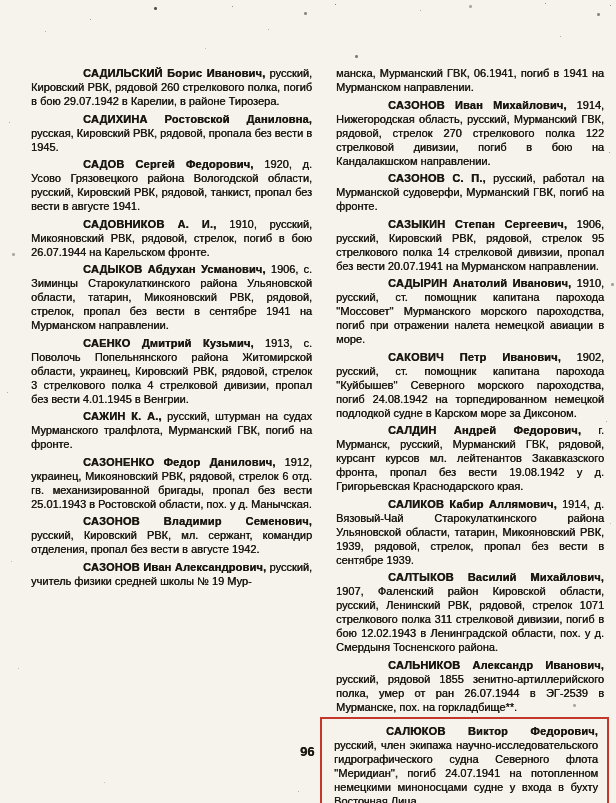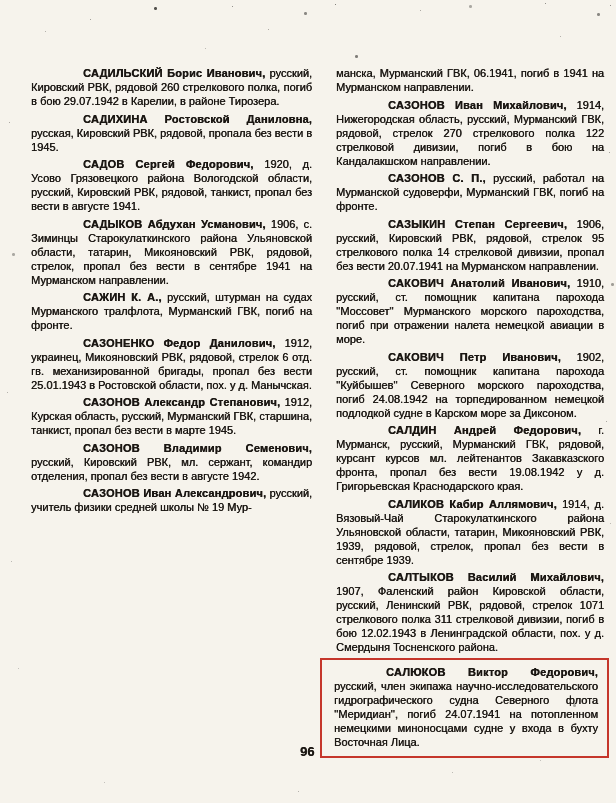--- a/index.html
+++ b/index.html
@@ -74,35 +74,37 @@
 </style>
 </head>
 <body>
 
 <div class="page">
   <div class="speckles"></div>
   <div class="col col-left">
       <p class="entry"><b>САДИЛЬСКИЙ Борис Иванович,</b> <span>русский, Кировский РВК, рядовой 260 стрелкового полка, погиб в бою 29.07.1942 в Карелии, в районе Тирозера.</span></p>
       <p class="entry"><b>САДИХИНА Ростовской Даниловна,</b> <span>русская, Кировский РВК, рядовой, пропала без вести в 1945.</span></p>
       <p class="entry"><b>САДОВ Сергей Федорович,</b> <span>1920, д. Усово Грязовецкого района Вологодской области, русский, Кировский РВК, рядовой, танкист, пропал без вести в августе 1941.</span></p>
+      <p class="entry"><b>САДОВНИКОВ А. И.,</b> <span>1910, русский, Микояновский РВК, рядовой, стрелок, погиб в бою 26.07.1944 на Карельском фронте.</span></p>
       <p class="entry"><b>САДЫКОВ Абдухан Усманович,</b> <span>1906, с. Зиминцы Старокулаткинского района Ульяновской области, татарин, Микояновский РВК, рядовой, стрелок, пропал без вести в сентябре 1941 на Мурманском направлении.</span></p>
+      <p class="entry"><b>САЕНКО Дмитрий Кузьмич,</b> <span>1913, с. Поволочь Попельнянского района Житомирской области, украинец, Кировский РВК, рядовой, стрелок 3 стрелкового полка 4 стрелковой дивизии, пропал без вести 4.01.1945 в Венгрии.</span></p>
       <p class="entry"><b>САЖИН К. А.,</b> <span>русский, штурман на судах Мурманского тралфлота, Мурманский ГВК, погиб на фронте.</span></p>
       <p class="entry"><b>САЗОНЕНКО Федор Данилович,</b> <span>1912, украинец, Микояновский РВК, рядовой, стрелок 6 отд. гв. механизированной бригады, пропал без вести 25.01.1943 в Ростовской области, пох. у д. Манычская.</span></p>
-      <p class="entry"><b>САЗОНОВ Александр Степанович,</b> <span>1912, Курская область, русский, Мурманский ГВК, старшина, танкист, пропал без вести в марте 1945.</span></p>
       <p class="entry"><b>САЗОНОВ Владимир Семенович,</b> <span>русский, Кировский РВК, мл. сержант, командир отделения, пропал без вести в августе 1942.</span></p>
       <p class="entry"><b>САЗОНОВ Иван Александрович,</b> <span>русский, учитель физики средней школы № 19 Мур-</span></p>
     </div>
   <div class="col col-right">
       <p class="entry continuation"><span>манска, Мурманский ГВК, 06.1941, погиб в 1941 на Мурманском направлении.</span></p>
       <p class="entry"><b>САЗОНОВ Иван Михайлович,</b> <span>1914, Нижегородская область, русский, Мурманский ГВК, рядовой, стрелок 270 стрелкового полка 122 стрелковой дивизии, погиб в бою на Кандалакшском направлении.</span></p>
       <p class="entry"><b>САЗОНОВ С. П.,</b> <span>русский, работал на Мурманской судоверфи, Мурманский ГВК, погиб на фронте.</span></p>
       <p class="entry"><b>САЗЫКИН Степан Сергеевич,</b> <span>1906, русский, Кировский РВК, рядовой, стрелок 95 стрелкового полка 14 стрелковой дивизии, пропал без вести 20.07.1941 на Мурманском направлении.</span></p>
-      <p class="entry"><b>САКОВИЧ Анатолий Иванович,</b> <span>1910, русский, ст. помощник капитана парохода ''Моссовет'' Мурманского морского пароходства, погиб при отражении налета немецкой авиации в море.</span></p>
+      <p class="entry"><b>САДЫРИН Анатолий Иванович,</b> <span>1910, русский, ст. помощник капитана парохода ''Моссовет'' Мурманского морского пароходства, погиб при отражении налета немецкой авиации в море.</span></p>
       <p class="entry"><b>САКОВИЧ Петр Иванович,</b> <span>1902, русский, ст. помощник капитана парохода ''Куйбышев'' Северного морского пароходства, погиб 24.08.1942 на торпедированном немецкой подлодкой судне в Карском море за Диксоном.</span></p>
       <p class="entry"><b>САЛДИН Андрей Федорович,</b> <span>г. Мурманск, русский, Мурманский ГВК, рядовой, курсант курсов мл. лейтенантов Закавказского фронта, пропал без вести 19.08.1942 у д. Григорьевская Краснодарского края.</span></p>
       <p class="entry"><b>САЛИКОВ Кабир Аллямович,</b> <span>1914, д. Вязовый-Чай Старокулаткинского района Ульяновской области, татарин, Микояновский РВК, 1939, рядовой, стрелок, пропал без вести в сентябре 1939.</span></p>
       <p class="entry"><b>САЛТЫКОВ Василий Михайлович,</b> <span>1907, Фаленский район Кировской области, русский, Ленинский РВК, рядовой, стрелок 1071 стрелкового полка 311 стрелковой дивизии, погиб в бою 12.02.1943 в Ленинградской области, пох. у д. Смердыня Тосненского района.</span></p>
+      <p class="entry"><b>САЛЬНИКОВ Александр Иванович,</b> <span>русский, рядовой 1855 зенитно-артиллерийского полка, умер от ран 26.07.1944 в ЭГ-2539 в Мурманске, пох. на горкладбище**.</span></p>
       <div class="highlight-box" style="border-color: rgb(197, 54, 43);">
         <p class="entry"><b>САЛЮКОВ Виктор Федорович,</b> <span>русский, член экипажа научно-исследовательского гидрографического судна Северного флота ''Меридиан'', погиб 24.07.1941 на потопленном немецкими миноносцами судне у входа в бухту Восточная Лица.</span></p>
       </div>
     </div>
   <div class="page-number">96</div>
 </div>
 
 </body></html>

